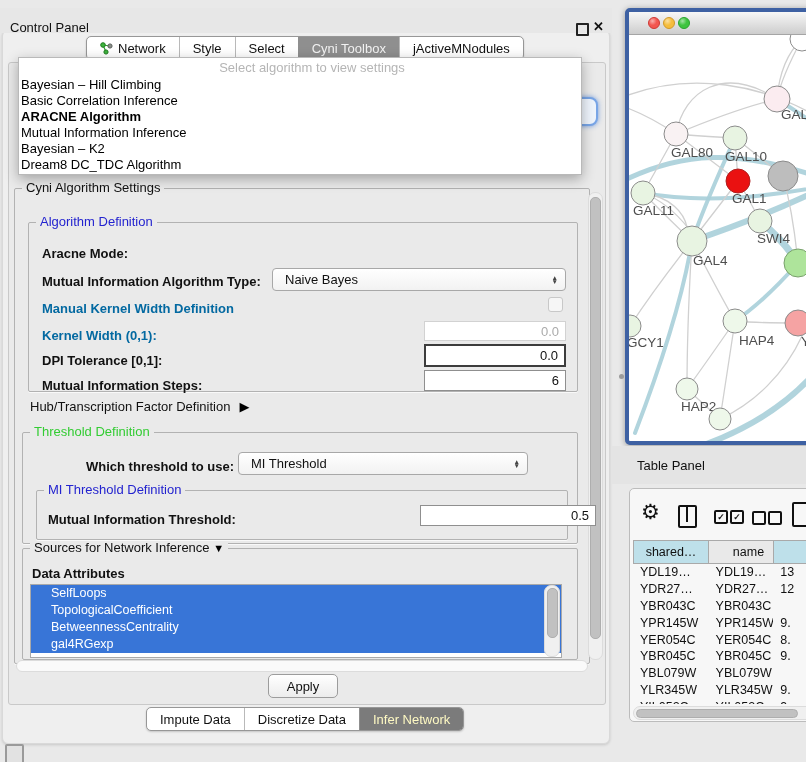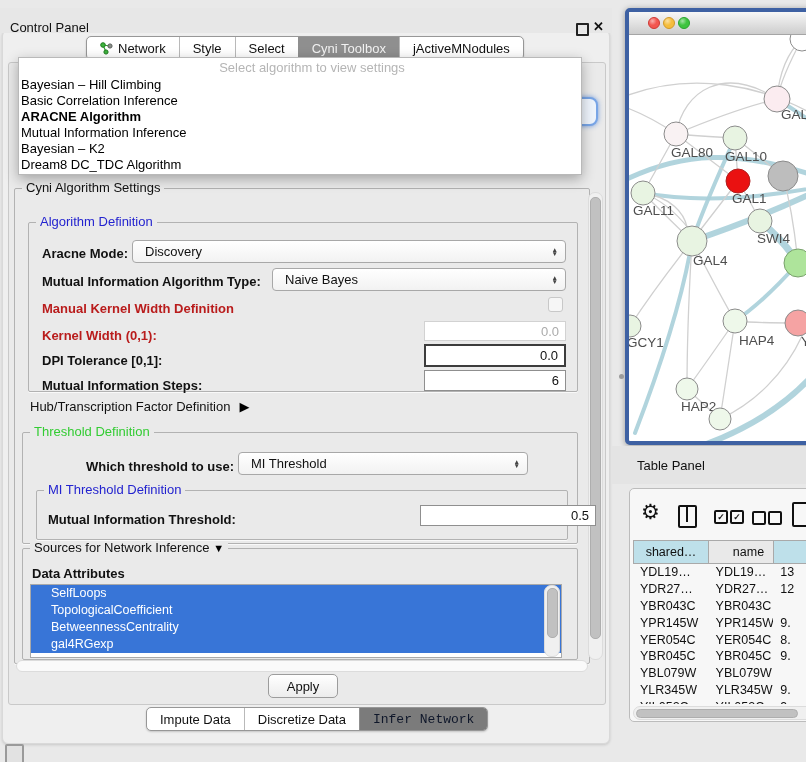--- a/index.html
+++ b/index.html
@@ -1,38 +1,38 @@
 <!DOCTYPE html>
 <html><head>
 <meta charset="utf-8">
 <style>
   html,body{margin:0;padding:0;}
   #stage{position:relative;width:806px;height:762px;overflow:hidden;background:#e9e9e9;
          font-family:"Liberation Sans",sans-serif;-webkit-font-smoothing:antialiased;}
   .abs{position:absolute;}
   .lbl{font-size:13px;color:#111;white-space:nowrap;}
   .b{font-weight:bold;}
-  .dis{color:#b91c1c;}
+  .dis{color:#0369a1;}
   
   #cp-card{left:2px;top:30px;width:606px;height:712px;background:#efefef;border:1px solid #d9d9d9;
            border-radius:6px;box-shadow:0 1px 3px rgba(0,0,0,.15);}
   #cp-titlebar{left:0;top:8px;width:612px;height:25px;background:#e7e7e7;}
   #cp-title{left:10px;top:12px;}
   #cp-float{left:576px;top:15px;width:9px;height:9px;border:2px solid #222;border-radius:1px;}
   #cp-close{left:593px;top:11px;font-size:13px;font-weight:bold;color:#111;}
   
   .segtabs{display:flex;border:1px solid #979797;border-radius:5px;background:#fff;overflow:hidden;
            height:22px;box-shadow:0 1px 2px rgba(0,0,0,.18);}
   .seg{display:flex;align-items:center;gap:5px;padding:0 13px;font-size:13px;color:#111;
        border-left:1px solid #b9b9b9;white-space:nowrap;}
   .seg:first-child{border-left:none;}
   .seg.sel{background:#8f8f8f;color:#f2f2f2;border-left-color:#8f8f8f;}
   #cp-tabs{left:86px;top:36px;}
   #bottom-tabs{left:146px;top:707px;}
-  #bottom-tabs .seg.sel{background:#7b7b7b;color:#0f172a;font-family:Liberation Mono, monospace;}
+  #bottom-tabs .seg.sel{background:#7b7b7b;color:#fef9c3;}
   
   #cp-inner{left:8px;top:62px;width:596px;height:641px;background:#eaeaea;border:1px solid #c9c9c9;
             border-radius:3px;}
   
   #combo-frag{left:570px;top:97px;width:24px;height:25px;border:2px solid #78a5e6;border-radius:8px;
               background:#eef4fc;box-shadow:0 0 5px rgba(90,140,220,.85);}
   
   #popup{left:18px;top:57px;width:562px;height:116px;background:#fff;border:1px solid #b9b9b9;
          box-shadow:0 4px 12px rgba(0,0,0,.3);z-index:10;}
   #popup-header{height:19px;line-height:19px;text-align:center;color:#b5b5b5;font-size:13px;padding-left:24px;}
@@ -150,27 +150,20 @@
   <div class="abs gb" style="left:14px;top:188px;width:574px;height:474px;"></div>
   <span class="gbt lbl" style="left:22px;top:181px;">Cyni Algorithm Settings</span>
   <div class="abs sb-track" style="left:588px;top:192px;width:13px;height:466px;">
     <div class="sb-thumb" style="left:1px;top:4px;width:9px;height:440px;"></div>
   </div>
 
   <div class="abs gb" style="left:28px;top:222px;width:548px;height:168px;"></div>
   <span class="gbt lbl blue" style="left:36px;top:215px;">Algorithm Definition</span>
 
   <span class="abs lbl b" style="left:42px;top:246px;">Aracne Mode:</span>
-  <div class="combo" style="left:132px;top:240px;width:434px;height:23px;">
-    <span>Discovery</span>
-    <span class="arrows">
-        <span>▲</span>
-        <span>▼</span>
-      </span>
-  </div>
 
   <span class="abs lbl b" style="left:42px;top:274px;">Mutual Information Algorithm Type:</span>
   <div class="combo" style="left:272px;top:268px;width:294px;height:23px;">
     <span>Naive Bayes</span>
     <span class="arrows">
         <span>▲</span>
         <span>▼</span>
       </span>
   </div>
 

